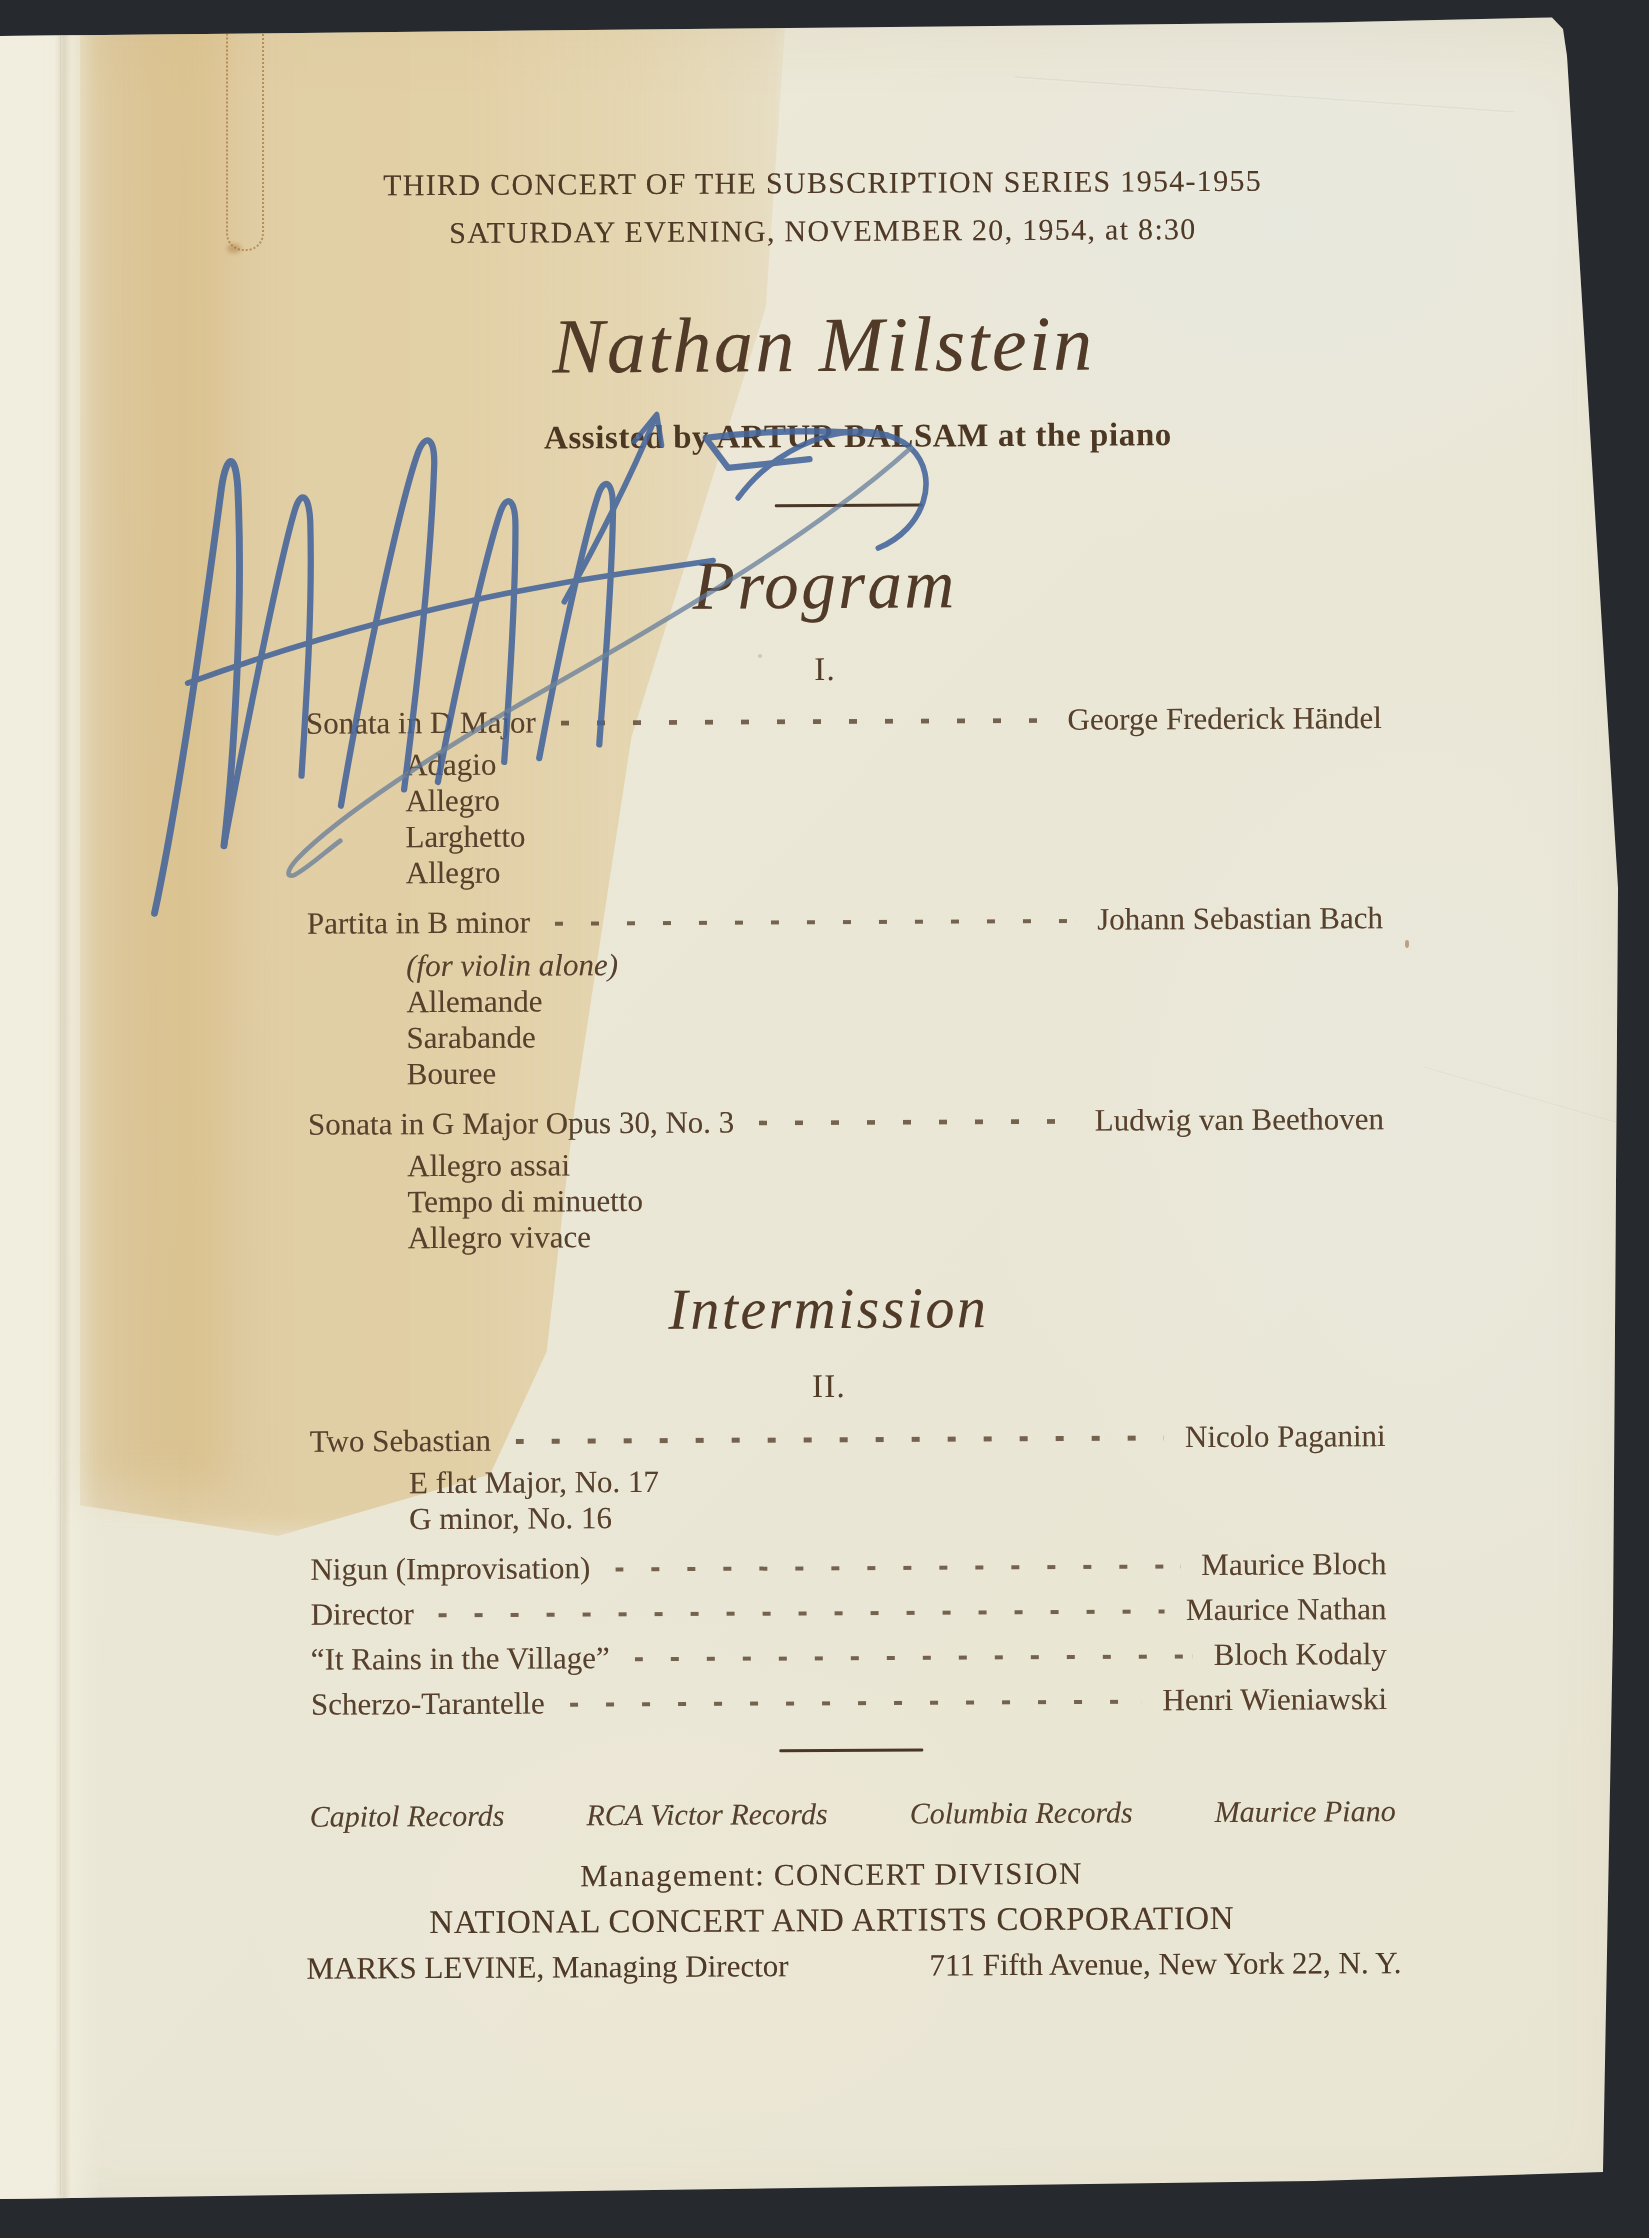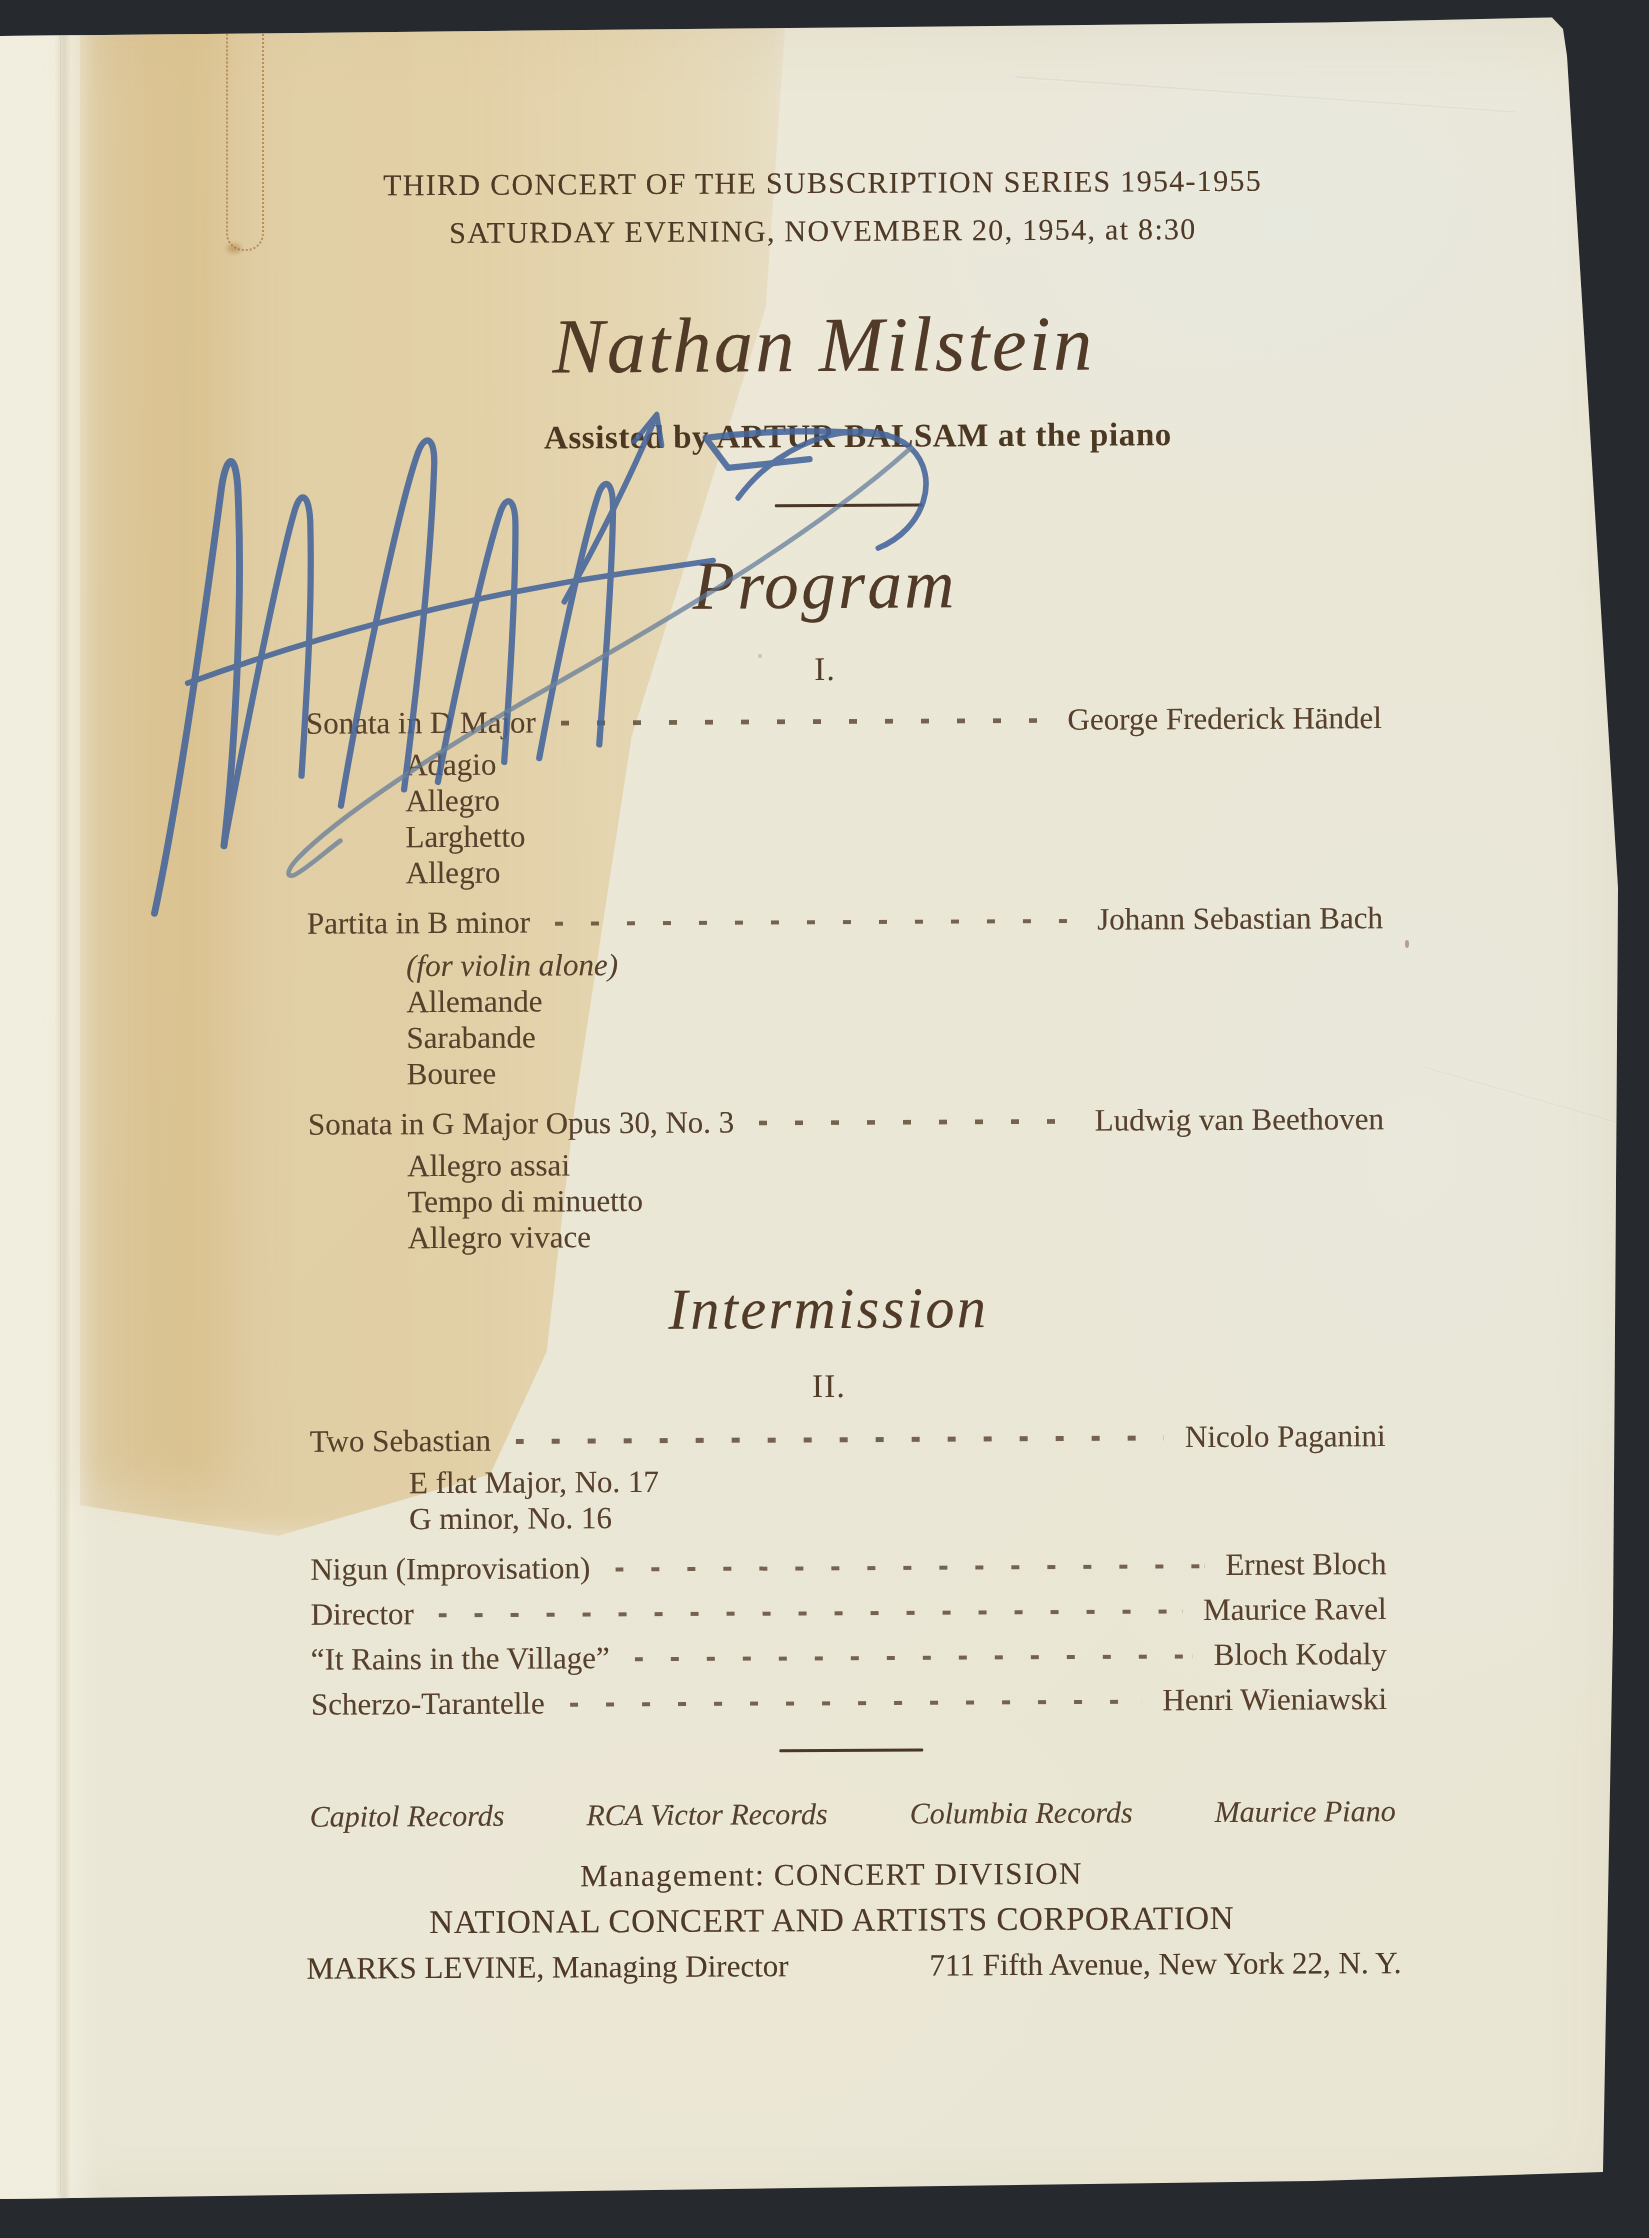--- a/index.html
+++ b/index.html
@@ -172,28 +172,28 @@
               <span class="leader"></span>
               <span class="composer">Nicolo Paganini</span>
             </div>
             <div class="movement">E flat Major, No. 17</div>
             <div class="movement">G minor, No. 16</div>
           </div>
           <div class="work-group">
             <div class="work-row">
               <span class="work-title">Nigun (Improvisation)</span>
               <span class="leader"></span>
-              <span class="composer">Ernest Bloch</span>
+              <span class="composer">Maurice Bloch</span>
             </div>
           </div>
           <div class="work-group">
             <div class="work-row">
               <span class="work-title">Director</span>
               <span class="leader"></span>
-              <span class="composer">Maurice Ravel</span>
+              <span class="composer">Maurice Nathan</span>
             </div>
           </div>
           <div class="work-group">
             <div class="work-row">
               <span class="work-title">“It Rains in the Village”</span>
               <span class="leader"></span>
               <span class="composer">Bloch Kodaly</span>
             </div>
           </div>
           <div class="work-group">

